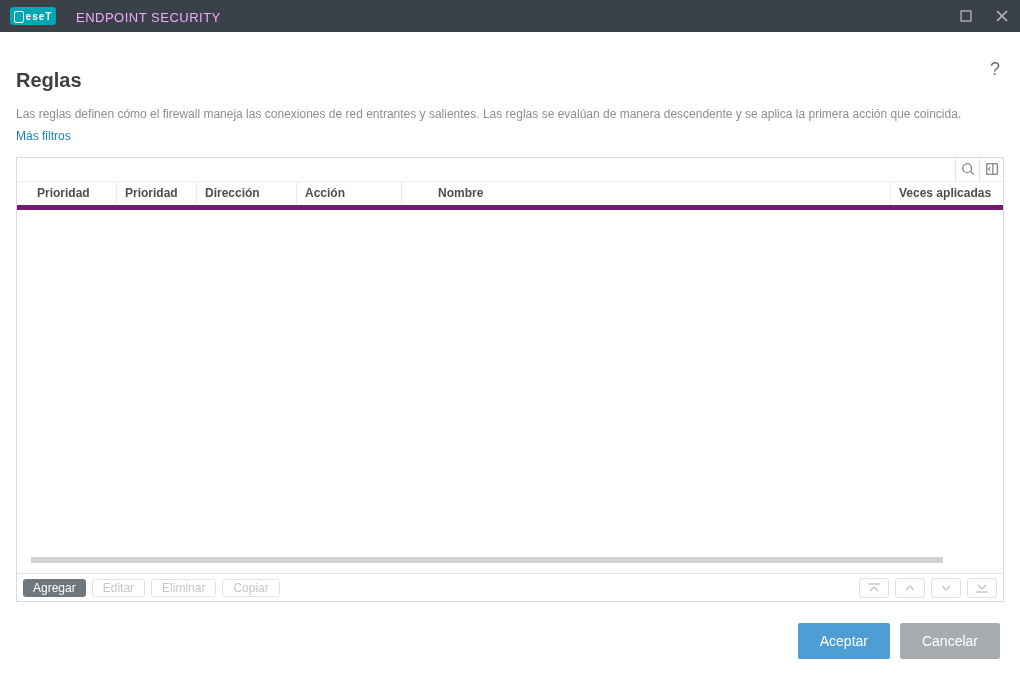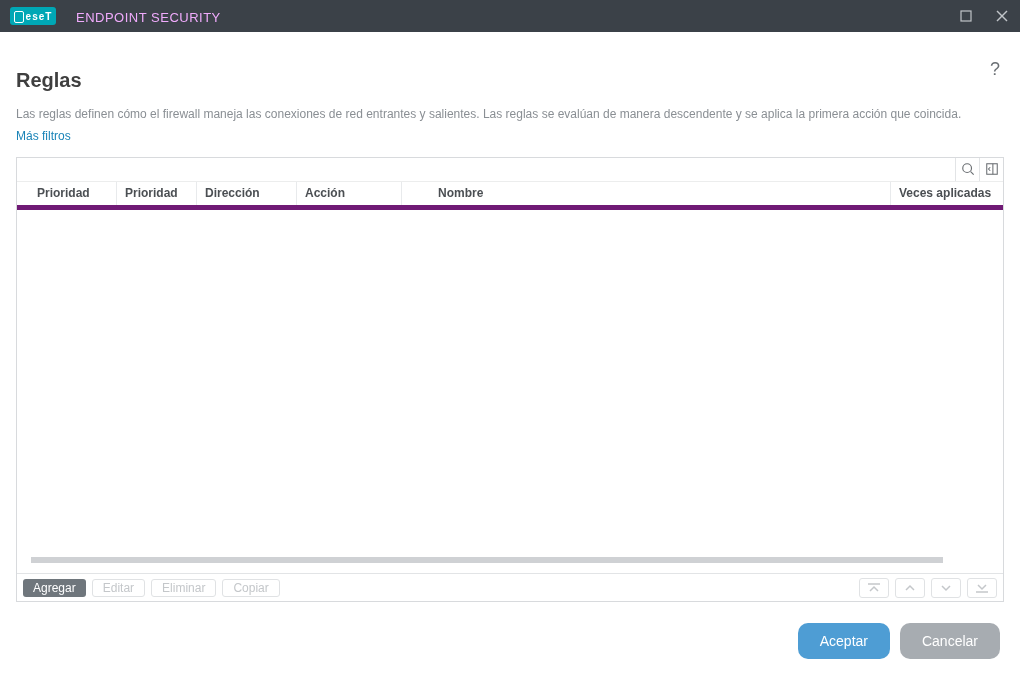--- a/index.html
+++ b/index.html
@@ -235,21 +235,21 @@
       display: flex;
       align-items: center;
       justify-content: flex-end;
       gap: 10px;
       padding-right: 4px;
     }
     .dlg-btn {
       height: 36px;
       padding: 0 22px;
       border: none;
-      border-radius: 10px;
+      border-radius: 2px;
       font-size: 14px;
       cursor: pointer;
       color: #fff;
     }
     .dlg-btn.primary {
       background: #4e9dd4;
     }
     .dlg-btn.secondary {
       background: #a7acb1;
     }

